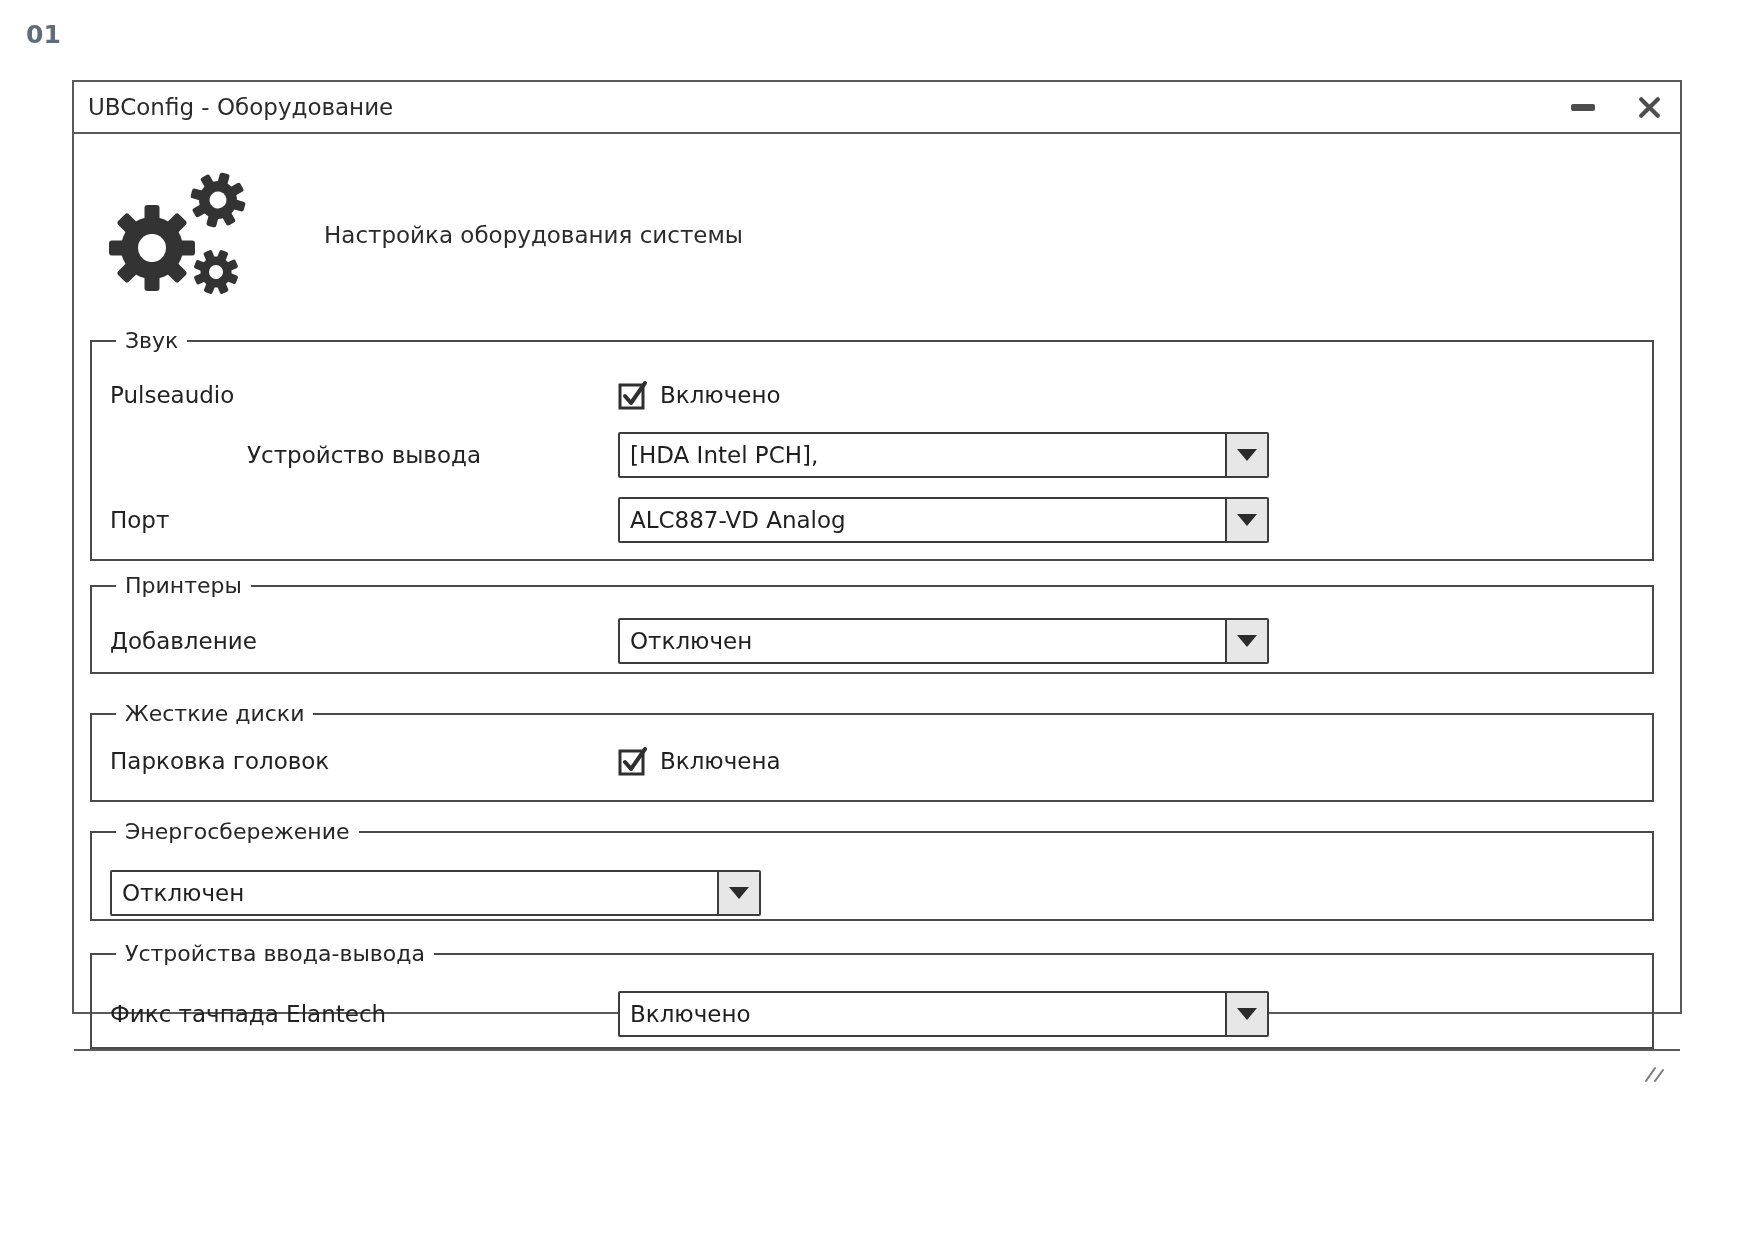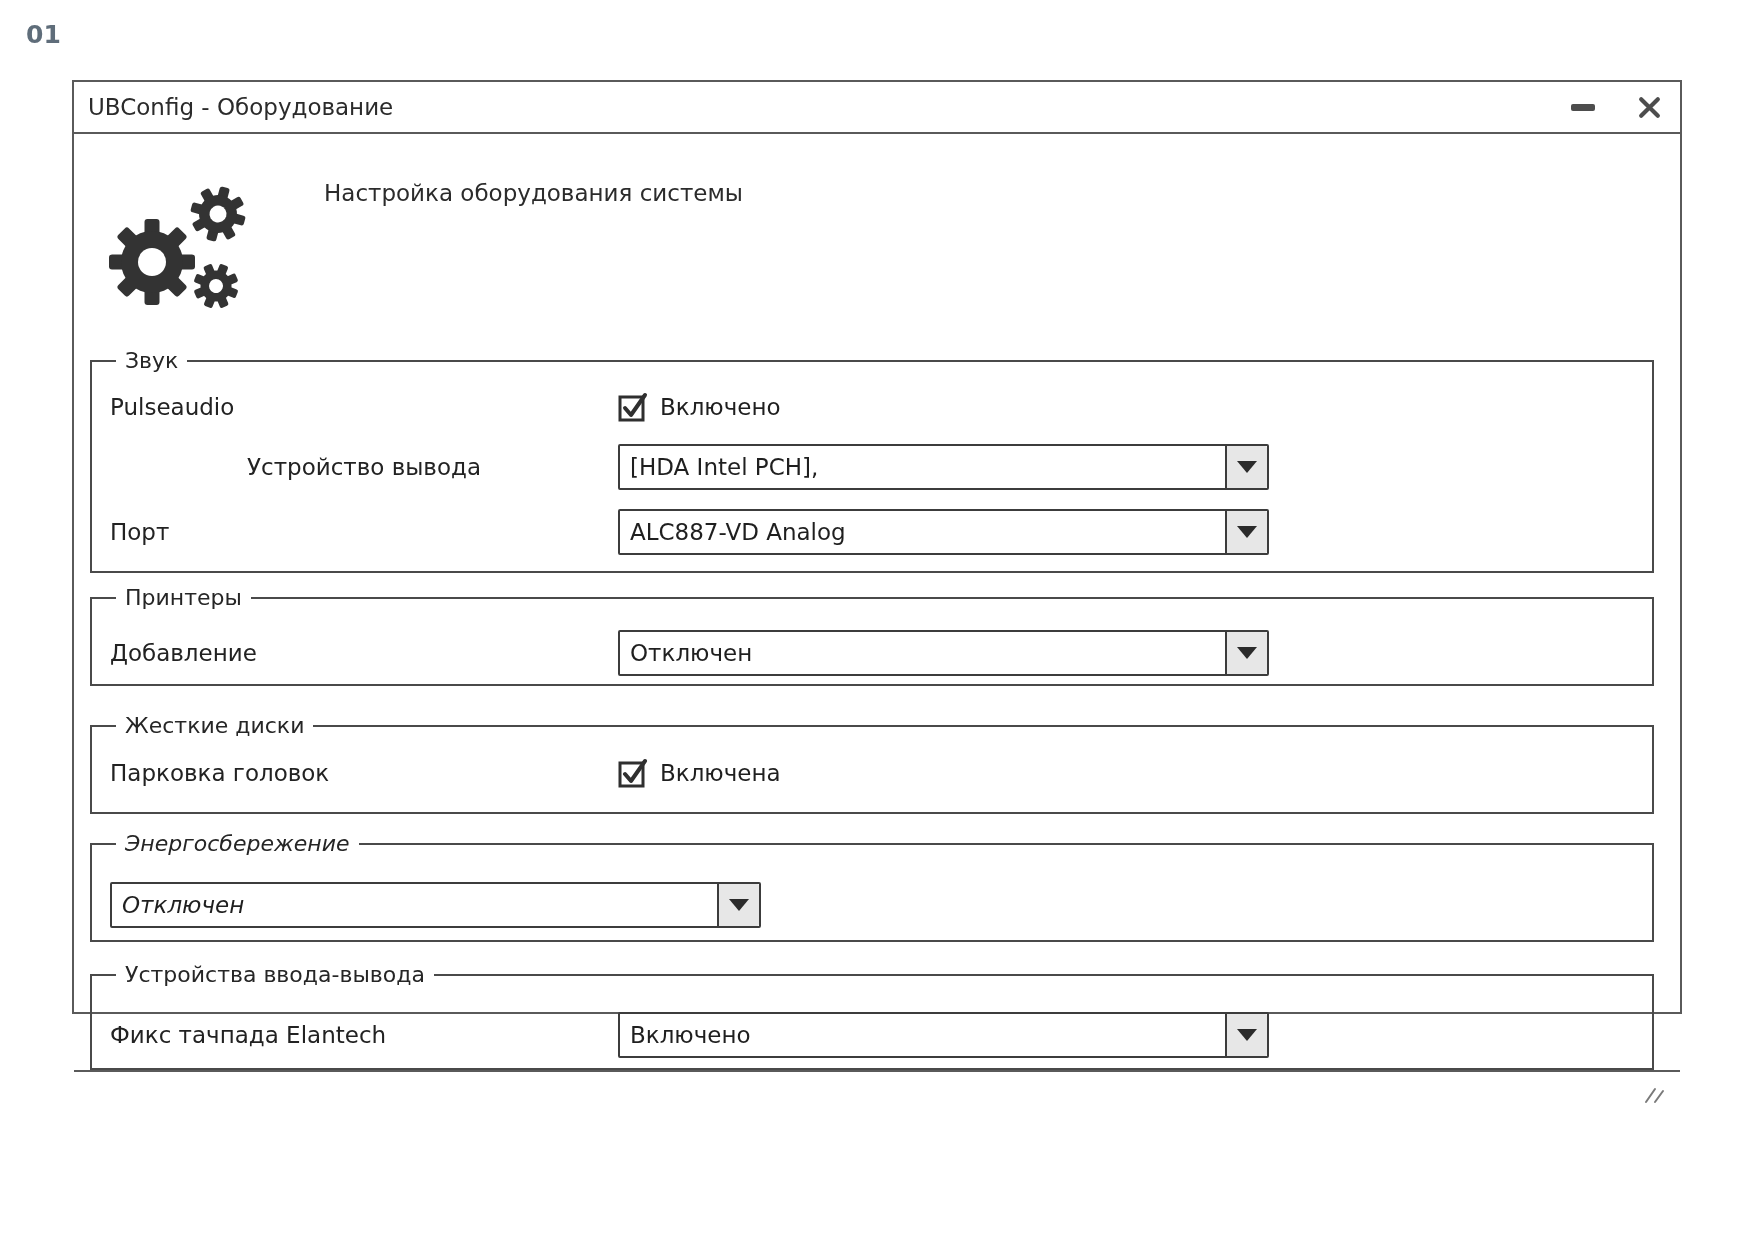--- a/index.html
+++ b/index.html
@@ -34,24 +34,23 @@
     display: flex; align-items: center; justify-content: center;
     width: 30px; height: 34px; cursor: default;
   }
   .minimize-glyph { width: 24px; height: 7px; background: #4d4d4d; border-radius: 2px; }
   .win-btn.minimize { margin-right: 36px; }
   .content {
     flex: 1 1 auto;
     padding: 0 26px 0 16px;
   }
   .header-row {
-    display: flex; 
+    display: flex; align-items: center;
     padding: 26px 0 0 16px;
     height: 176px;
-    margin-top: 20px;
   }
   .header-desc { font-size: 23px; margin-left: 66px; }
   fieldset {
     border: 2px solid #4a4a4a;
     padding: 6px 18px 14px 18px;
     margin-top: 20px;
   }
   fieldset.fs-sound { margin-top: 18px; padding-bottom: 16px; }
   legend {
     font-size: 22px; padding: 0 9px; margin-left: 6px; color: #262626;
@@ -84,28 +83,28 @@
   }
   .checkbox-wrap { display: flex; align-items: center; gap: 12px; cursor: default; }
   .checkbox-caption { font-size: 23px; color: #1f1f1f; }
   .statusbar {
     flex: 0 0 46px;
     border-top: 2px solid #5a5a5a;
     display: flex; align-items: center; justify-content: flex-end;
     padding-right: 14px;
   }
   
-  .fs-sound .row-check   { margin-top: 8px; height: 40px; }
+  .fs-sound .row-check   { margin-top: 16px; height: 40px; }
   .fs-sound .row-combo-1 { margin-top: 17px; text-align: center; }
   .fs-sound .row-combo-2 { margin-top: 19px; }
   .fs-printers  { margin-top: 12px; padding-bottom: 8px; }
   .fs-printers .row  { margin-top: 14px; }
   .fs-disks     { margin-top: 27px; padding-bottom: 19px; }
   .fs-disks .row     { margin-top: 9px; height: 40px; }
-  .fs-power     { margin-top: 17px; padding-bottom: 12px; font-style: italic; }
+  .fs-power     { margin-top: 17px; padding-bottom: 3px; }
   .fs-power .row     { margin-top: 20px; }
   .fs-io        { margin-top: 20px; padding-bottom: 10px; }
   .fs-io .row        { margin-top: 19px; }
 </style>
 </head>
 <body>
 
 <div class="figure-label">01</div>
 
 <div class="window">

